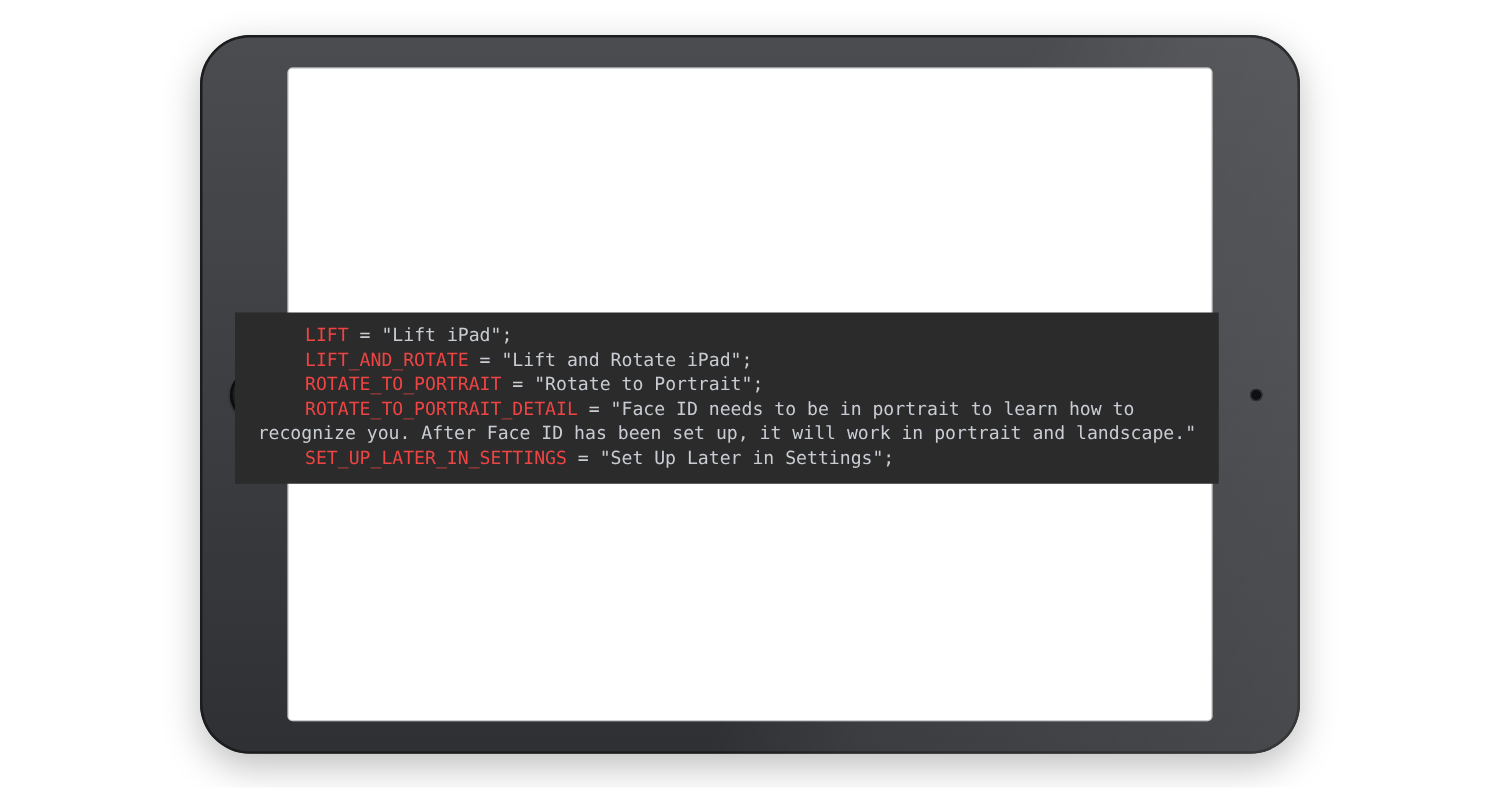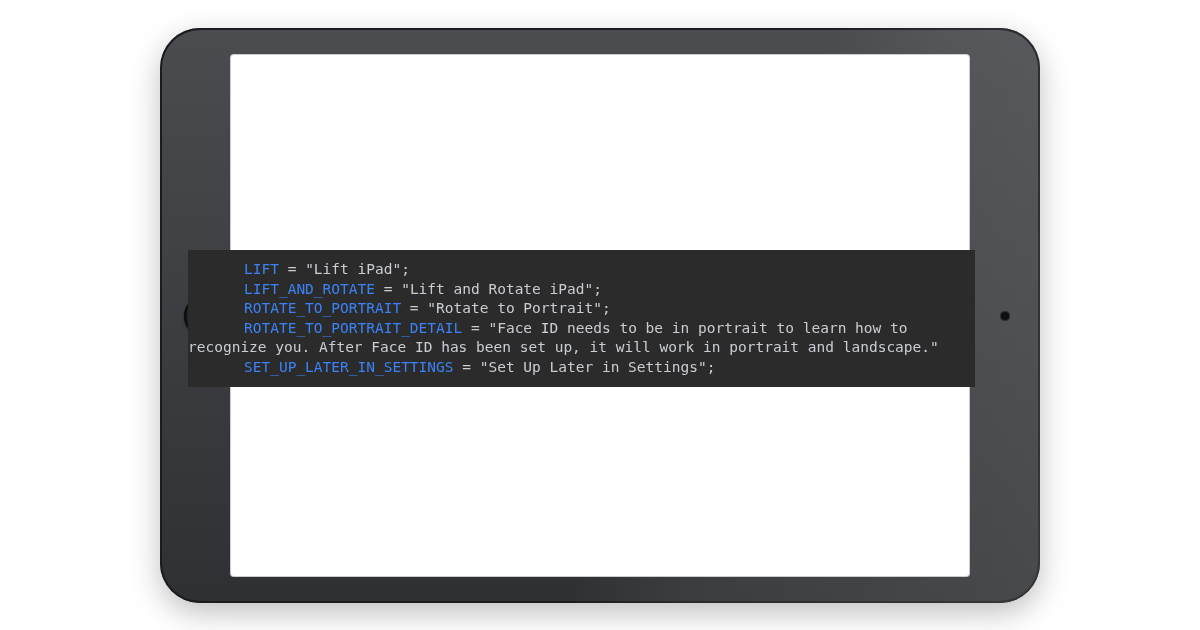--- a/index.html
+++ b/index.html
@@ -77,24 +77,24 @@
     padding: 10px 0 10px 0;
     font-size: 14.5px;
     line-height: 1.35;
     color: #c9cdd3;
   }
   .code-strip .line {
     white-space: pre;
     padding-left: 0;
   }
   .indent { display:inline-block; width: 56px; }
-  .key { color: #3b82f6; }   
+  .key { color: #ef4444; }   
   .op  { color: #c9cdd3; }
   .str { color: #c9cdd3; }
-  .wrap { padding-left: 0; }
+  .wrap { padding-left: 0; text-align: center; }
 </style>
 </head>
 <body>
 
 <div class="stage">
 
   <div class="tablet">
     <div class="screen"></div>
     <div class="home-btn"></div>
     <div class="camera"></div>

